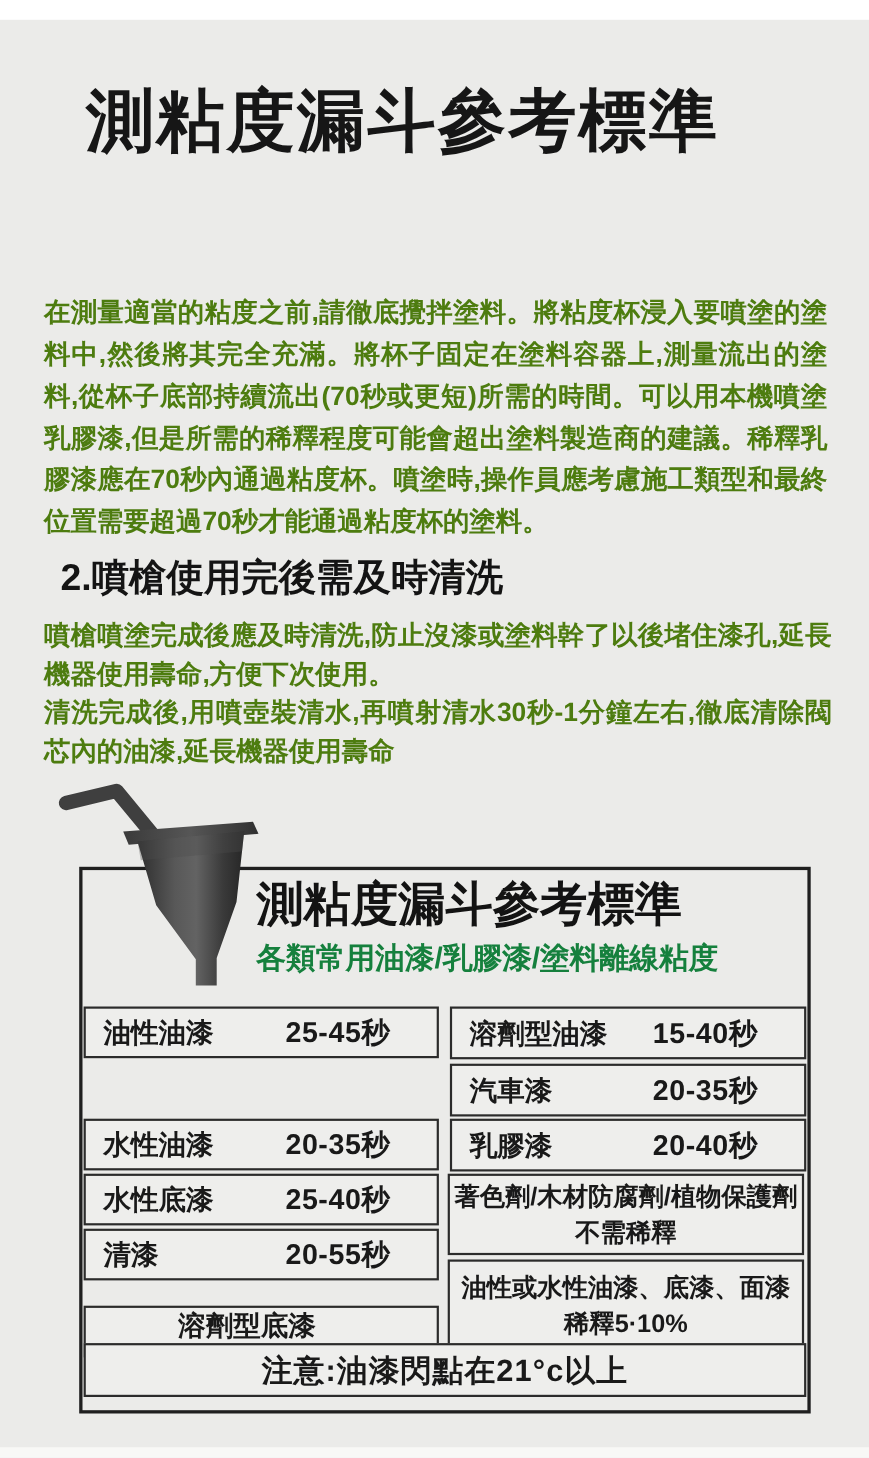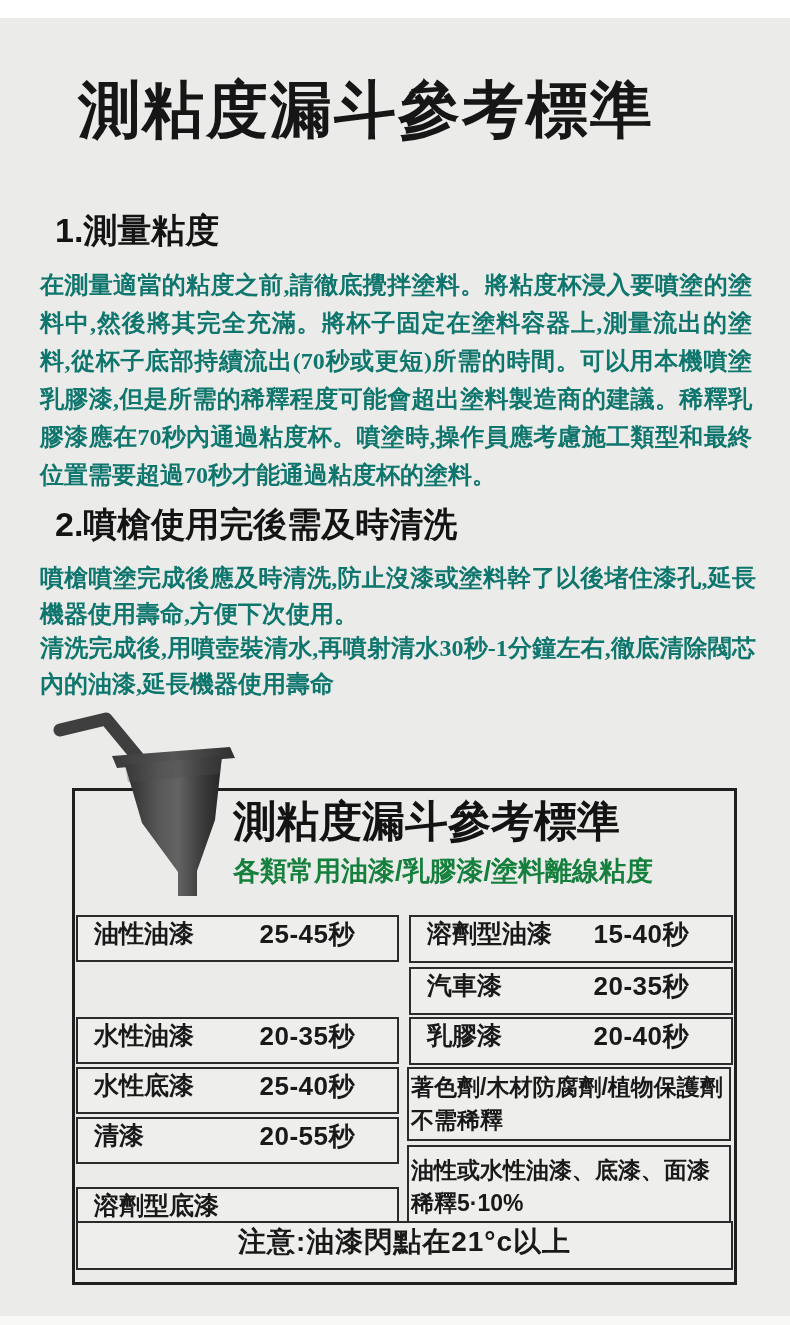--- a/index.html
+++ b/index.html
@@ -24,23 +24,22 @@
     white-space:nowrap;
   }
   .sec-heading{
     position:absolute;left:55px;margin:0;
     font-size:34px;font-weight:800;color:#141414;white-space:nowrap;
   }
   .sec1-heading{top:208px;}
   .sec2-heading{top:502px;}
   .para{
     position:absolute;left:40px;width:712px;margin:0;
-    font-size:24px;font-weight:700;color:#0f766e;line-height:38px;
+    font-size:24px;font-weight:700;color:#4d7c0f;line-height:38px;
     text-align:justify;
-    font-family:Liberation Serif, serif;
   }
   .para1{top:266px;}
   .para2a{top:560px;width:716px;line-height:36px;}
   .para2b{top:630px;width:716px;line-height:36px;}
 
   .funnel{
     position:absolute;left:48px;top:690px;width:252px;height:240px;z-index:6;
   }
 
   .ref-table{
@@ -52,21 +51,21 @@
     position:absolute;left:158px;top:2px;
     font-size:43px;font-weight:800;color:#131313;white-space:nowrap;
   }
   .tbl-subtitle{
     position:absolute;left:158px;top:62px;
     font-size:27px;font-weight:800;color:#15803d;white-space:nowrap;
   }
   .cell{
     position:absolute;box-sizing:border-box;
     border:2px solid #2b2b2b;background:#eeeeec;
-    display:flex;align-items:flex-start;
+    display:flex;align-items:center;
     font-weight:800;color:#191919;
   }
   .cell.pair{justify-content:space-between;padding:0 42px 0 16px;}
   .cell .lbl{font-size:25px;}
   .cell .val{font-size:26px;letter-spacing:0.5px;}
   .lcol{left:1px;width:323px;height:47px;}
   .rcol{left:334px;width:324px;height:48px;gap:28px;}
   .rowt0{top:124px;} .rowt1{top:176px;} .rowt2{top:226px;}
   .rowt3{top:276px;} .rowt4{top:326px;} .rowt5{top:396px;flex-direction:column;}
   .cell.block{
@@ -81,21 +80,20 @@
   }
 </style>
 </head>
 <body>
 
 <div class="page">
   <div class="content-bg"></div>
 
   <h1 class="main-title">測粘度漏斗參考標準</h1>
 
-  <h2 class="sec-heading sec1-heading">1.測量粘度</h2>
   <p class="para para1">在測量適當的粘度之前,請徹底攪拌塗料。將粘度杯浸入要噴塗的塗料中,然後將其完全充滿。將杯子固定在塗料容器上,測量流出的塗料,從杯子底部持續流出(70秒或更短)所需的時間。可以用本機噴塗乳膠漆,但是所需的稀釋程度可能會超出塗料製造商的建議。稀釋乳膠漆應在70秒內通過粘度杯。噴塗時,操作員應考慮施工類型和最終位置需要超過70秒才能通過粘度杯的塗料。</p>
 
   <h2 class="sec-heading sec2-heading">2.噴槍使用完後需及時清洗</h2>
   <p class="para para2a">噴槍噴塗完成後應及時清洗,防止沒漆或塗料幹了以後堵住漆孔,延長機器使用壽命,方便下次使用。</p>
   <p class="para para2b">清洗完成後,用噴壺裝清水,再噴射清水30秒-1分鐘左右,徹底清除閥芯內的油漆,延長機器使用壽命</p>
 
   <svg class="funnel" viewBox="0 0 252 240" xmlns="http://www.w3.org/2000/svg">
     <defs>
       <linearGradient id="fg" x1="0" y1="0" x2="1" y2="0">
         <stop offset="0" stop-color="#2d2d2d"></stop>

